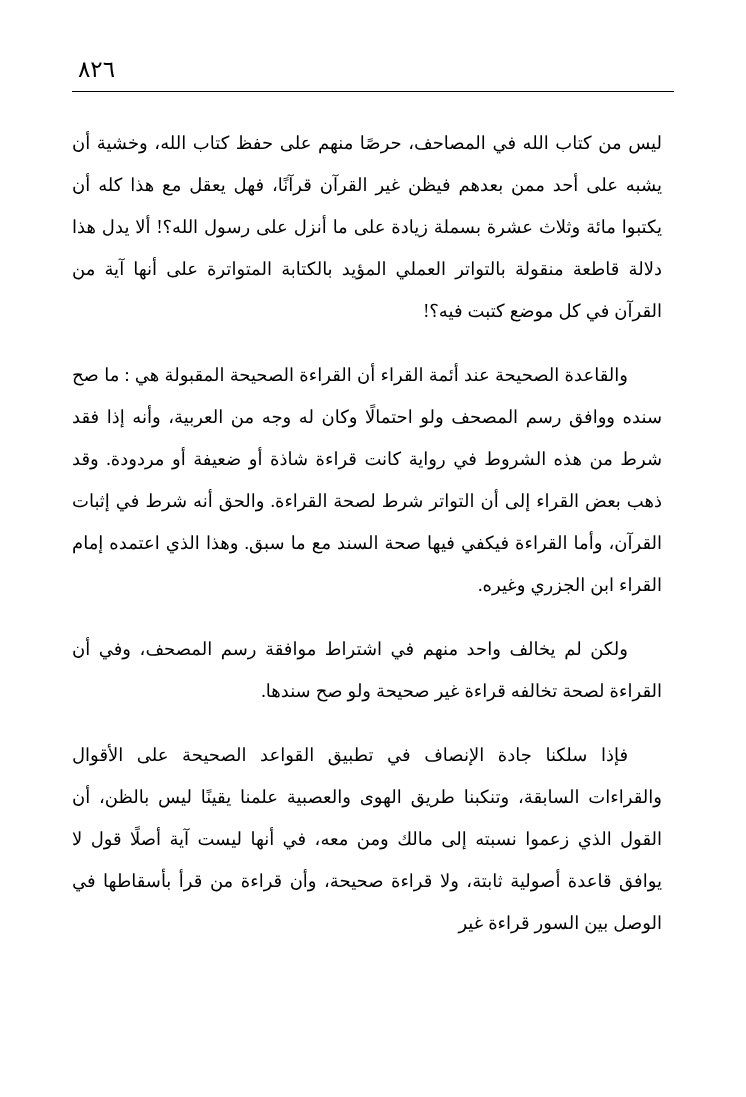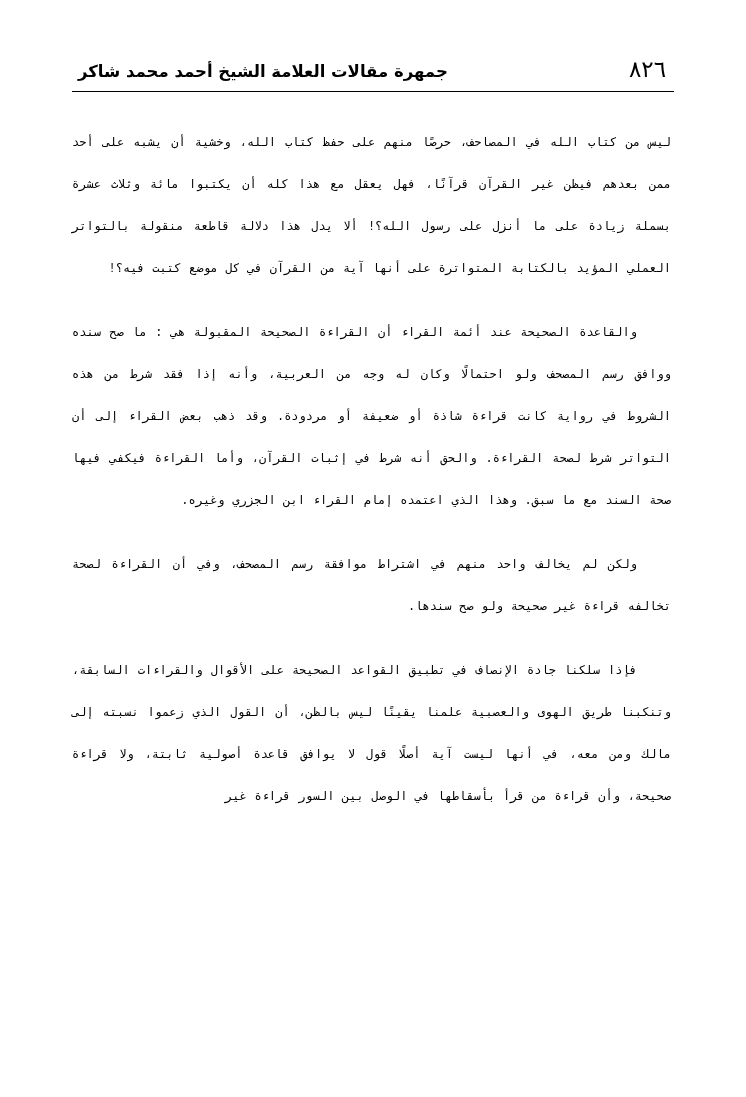--- a/index.html
+++ b/index.html
@@ -50,42 +50,41 @@
     border-top: 1.6px solid #000;
     width: 100%;
   }
   .body {
     margin-top: 30px;
     direction: rtl;
     text-align: justify;
     text-align-last: right;
   }
   p.para {
-    margin: 0 3px 22px 0;
-    font-family: Liberation Mono, monospace;
-    font-size: 12px;
+    margin: 0 12px 22px 0;
+    font-family: Liberation Serif, serif;
+    font-size: 18px;
     line-height: 42px;
     text-align: justify;
     text-align-last: right;
     word-spacing: 0.5px;
   }
   p.para.indent {
     text-indent: 34px;
   }
   p.para:last-child {
     margin-bottom: 0;
   }
 </style>
 </head>
 <body>
 
 <div class="page">
 
   <div class="header">
-    <span class="header-title">جمهرة مقالات العلامة الشيخ أحمد محمد شاكر</span>
     <span class="header-pagenum">٨٢٦</span>
   </div>
 
   <div class="rule"></div>
 
   <div class="body">
     <p class="para">ليس من كتاب الله في المصاحف، حرصًا منهم على حفظ كتاب الله، وخشية أن يشبه على أحد ممن بعدهم فيظن غير القرآن قرآنًا، فهل يعقل مع هذا كله أن يكتبوا مائة وثلاث عشرة بسملة زيادة على ما أنزل على رسول الله؟! ألا يدل هذا دلالة قاطعة منقولة بالتواتر العملي المؤيد بالكتابة المتواترة على أنها آية من القرآن في كل موضع كتبت فيه؟!</p>
     <p class="para indent">والقاعدة الصحيحة عند أئمة القراء أن القراءة الصحيحة المقبولة هي : ما صح سنده ووافق رسم المصحف ولو احتمالًا وكان له وجه من العربية، وأنه إذا فقد شرط من هذه الشروط في رواية كانت قراءة شاذة أو ضعيفة أو مردودة. وقد ذهب بعض القراء إلى أن التواتر شرط لصحة القراءة. والحق أنه شرط في إثبات القرآن، وأما القراءة فيكفي فيها صحة السند مع ما سبق. وهذا الذي اعتمده إمام القراء ابن الجزري وغيره.</p>
     <p class="para indent">ولكن لم يخالف واحد منهم في اشتراط موافقة رسم المصحف، وفي أن القراءة لصحة تخالفه قراءة غير صحيحة ولو صح سندها.</p>
     <p class="para indent">فإذا سلكنا جادة الإنصاف في تطبيق القواعد الصحيحة على الأقوال والقراءات السابقة، وتنكبنا طريق الهوى والعصبية علمنا يقينًا ليس بالظن، أن القول الذي زعموا نسبته إلى مالك ومن معه، في أنها ليست آية أصلًا قول لا يوافق قاعدة أصولية ثابتة، ولا قراءة صحيحة، وأن قراءة من قرأ بأسقاطها في الوصل بين السور قراءة غير</p>

